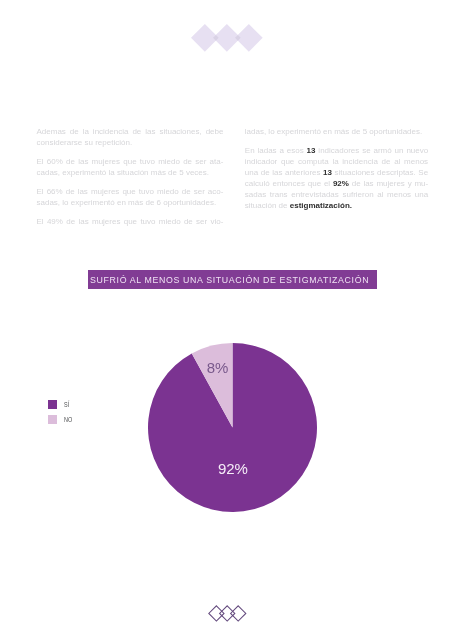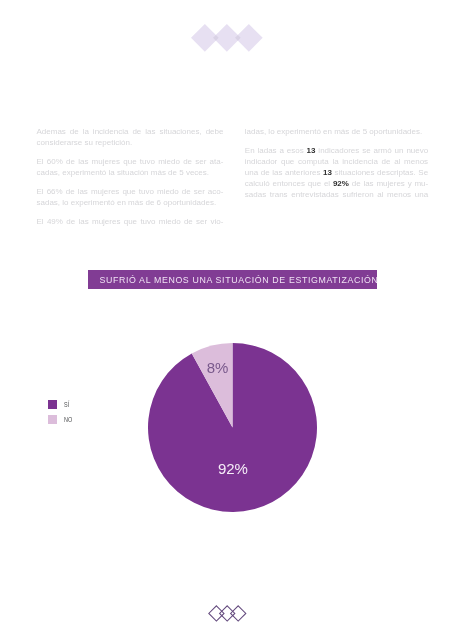--- a/index.html
+++ b/index.html
@@ -15,21 +15,21 @@
   .col.left{left:36.5px;top:126.2px;width:187px;}
   .col.right{left:232.8px;top:126.2px;width:183.4px;margin-left:12px;}
   .para{margin:0 0 8.1px 0;}
   .ln{display:block;white-space:nowrap;height:11.0px;}
   .ln.just{display:flex;justify-content:space-between;align-items:center;}
   .ln.just > span{white-space:pre;}
   b{font-weight:bold;color:#2f2f2f;}
 
   
   .banner{position:absolute;left:88.2px;top:270px;width:288.7px;height:19px;background:#813c94;}
-  .banner-label{position:absolute;left:1.3px;top:0;width:289px;height:19px;line-height:21.9px;text-align:right;
+  .banner-label{position:absolute;left:1.3px;top:0;width:289px;height:19px;line-height:21.9px;text-align:left;
           color:#f0e2f4;font-size:8.8px;letter-spacing:0.64px;text-indent:0.64px;}
 
   
   .legend{position:absolute;left:47.9px;top:399.8px;}
   .legend-row{position:relative;height:8.9px;margin-bottom:6.0px;}
   .legend-sw{position:absolute;left:0;top:0;width:9.2px;height:8.9px;}
   .legend-lb{position:absolute;left:16.2px;top:0;height:8.9px;line-height:10.4px;font-size:7.0px;color:#4f5052;transform:scaleX(0.78);transform-origin:0 50%;}
 
   
   .pie{position:absolute;left:148.2px;top:343px;}
@@ -170,20 +170,21 @@
         </span>
         <span class="ln just">
           <span>sadas</span>
           <span>trans</span>
           <span>entrevistadas</span>
           <span>sufrieron</span>
           <span>al</span>
           <span>menos</span>
           <span>una</span>
         </span>
+        <span class="ln"><span>situación</span> <span>de</span> <span><b>estigmatización.</b></span></span>
       </p>
   </div>
 
   <div class="banner">
     <div class="banner-label">SUFRIÓ AL MENOS UNA SITUACIÓN DE ESTIGMATIZACIÓN</div>
   </div>
 
   <div class="legend">
     <div class="legend-row">
       <span class="legend-sw" style="background:#7b3391"></span>

